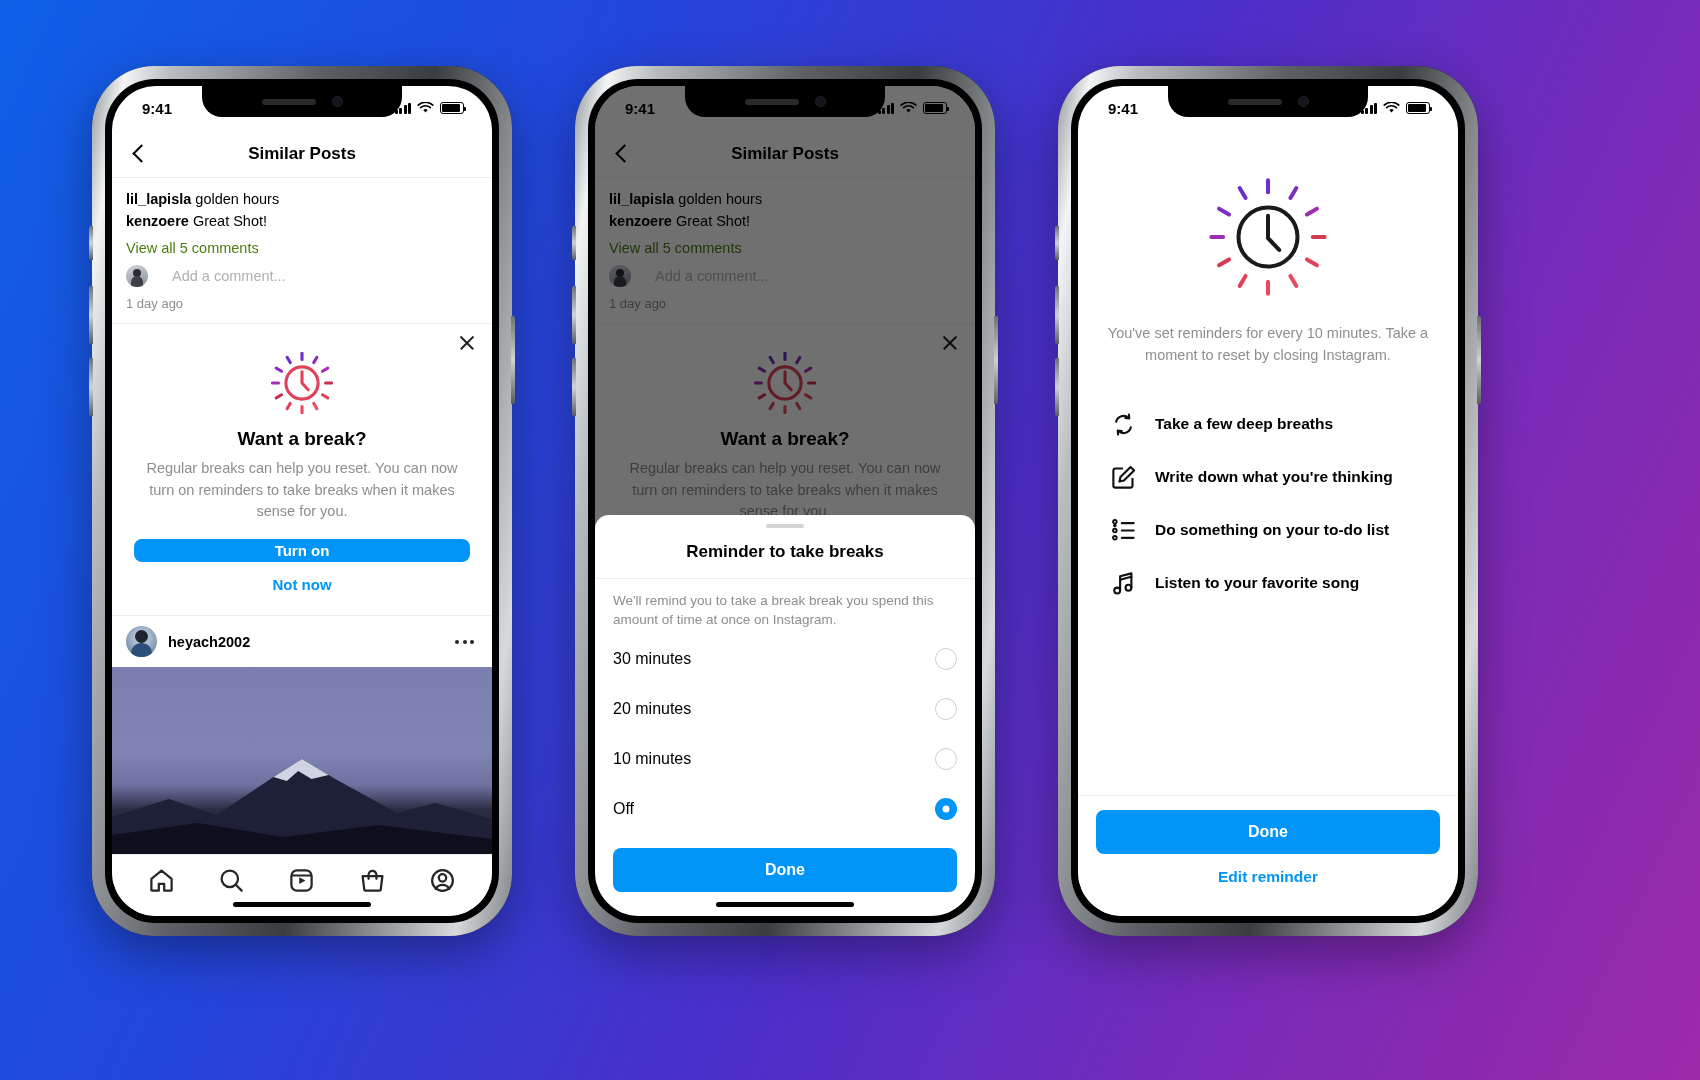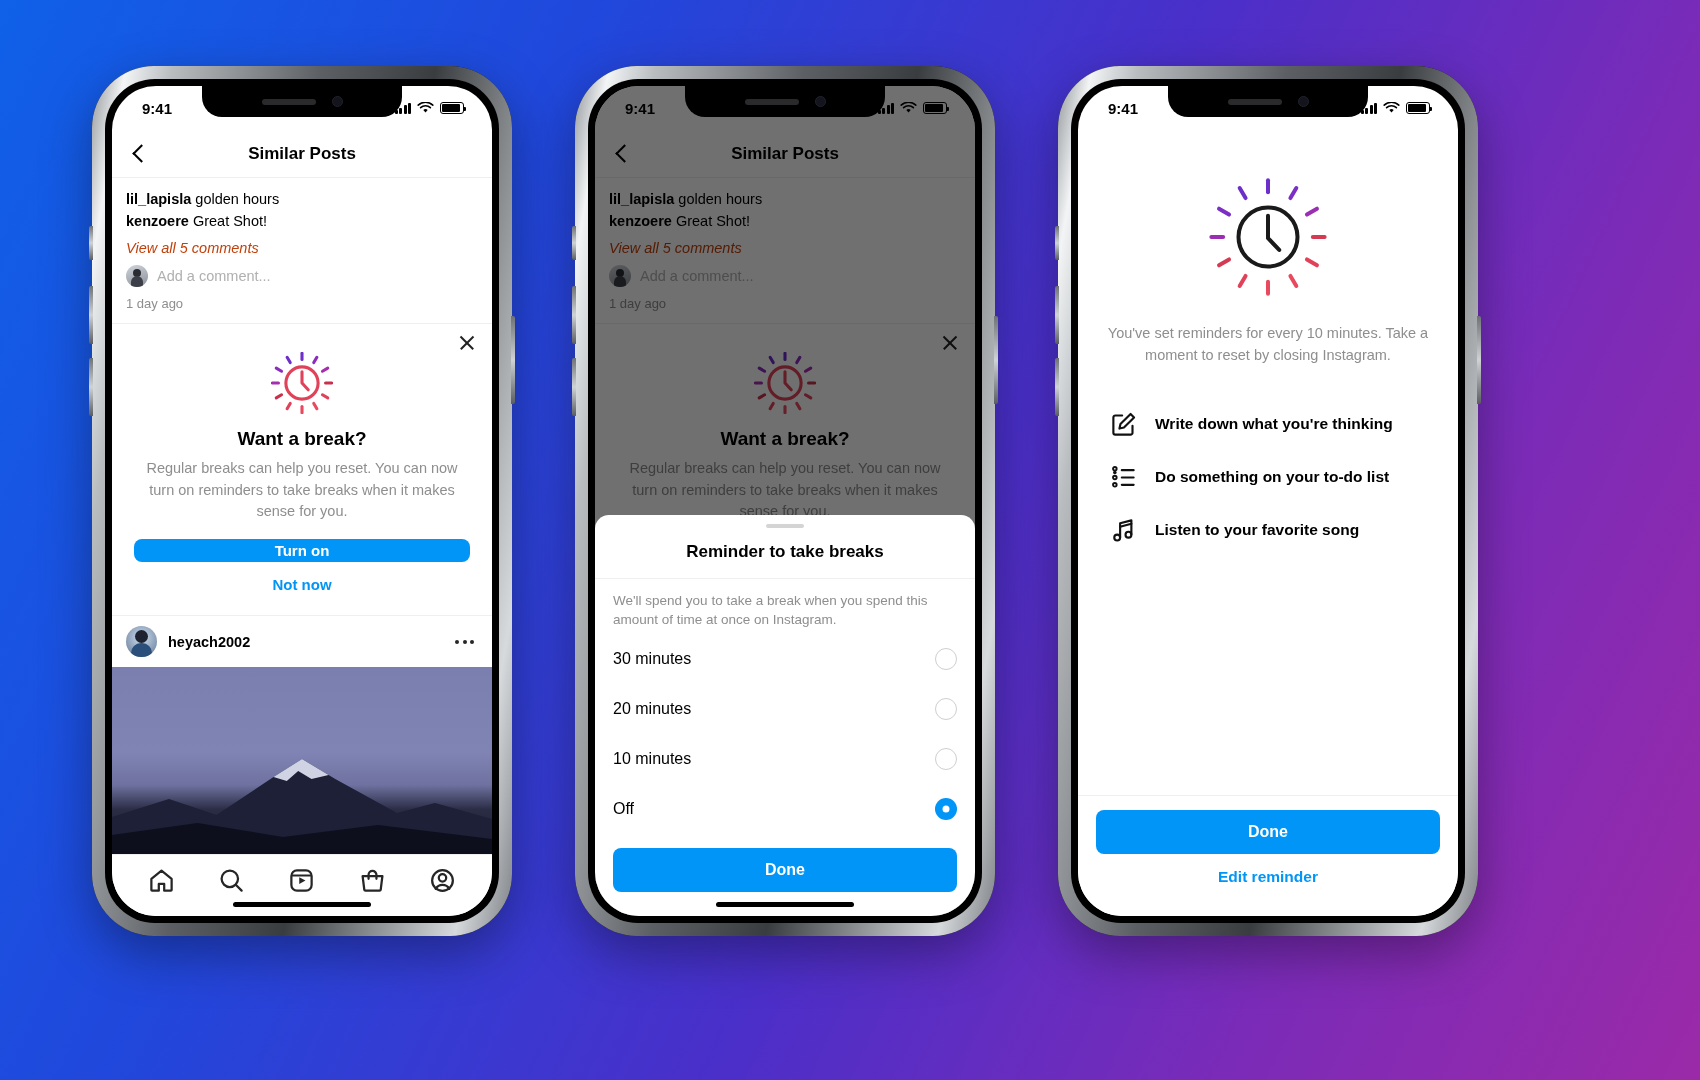--- a/index.html
+++ b/index.html
@@ -101,22 +101,22 @@
     width: 11px; height: 11px; border-left: 2.2px solid #000; border-bottom: 2.2px solid #000;
     transform: rotate(45deg);
   }
   .ig-title { position: absolute; left: 0; right: 0; text-align: center;
               font-size: 17px; font-weight: bold; color: #000; pointer-events:none;}
 
   
   .caption-block { padding: 10px 14px 12px; border-bottom: 1px solid #efefef; }
   .cap-line { font-size: 14.5px; color: #000; line-height: 1.55; }
   .cap-line b { font-weight: bold; }
-  .view-all { font-size: 14.5px; color: #c2410c; margin-top: 7px; font-style: italic; }
-  .add-row { display:flex; align-items:center; gap:9px; margin-top: 9px;}
+  .view-all { font-size: 14.5px; color: #4d7c0f; margin-top: 7px; }
+  .add-row { display:flex; align-items:center; gap:24px; margin-top: 9px;}
   .avatar-sm { width: 22px; height: 22px; border-radius: 50%; overflow:hidden;
                background: linear-gradient(160deg,#cfd4dc,#8a8f99); flex: none; position:relative;}
   .avatar-sm::after{content:"";position:absolute;left:5px;top:11px;width:12px;height:12px;
                border-radius:50% 50% 0 0;background:#3c3f47;}
   .avatar-sm::before{content:"";position:absolute;left:7px;top:4px;width:8px;height:8px;
                border-radius:50%;background:#2a2c32;}
   .add-ph { font-size: 14.5px; color: #b0b0b0; }
   .timeago { font-size: 13px; color: #8e8e8e; margin-top: 9px; }
 
   
@@ -448,21 +448,21 @@
         </div>
         <div class="break-title">Want a break?</div>
         <div class="break-body">Regular breaks can help you reset. You can now turn on reminders to take breaks when it makes sense for you.</div>
       </div>
 
       <div class="dim"></div>
 
       <div class="sheet">
         <div class="grabber"></div>
         <div class="sheet-title">Reminder to take breaks</div>
-        <div class="sheet-sub">We'll spend you to take a break when you spend this amount of time at once on Instagram.</div>
+        <div class="sheet-sub">We'll remind you to take a break break you spend this amount of time at once on Instagram.</div>
 
         <div class="opt-row">
           <div class="opt-label">30 minutes</div>
           <div class="radio"></div>
         </div>
         <div class="opt-row">
           <div class="opt-label">20 minutes</div>
           <div class="radio"></div>
         </div>
         <div class="opt-row">
@@ -532,20 +532,29 @@
               <line x1="8.5" y1="26" x2="17" y2="31" stroke="#7b2fc4"></line>
               <line x1="26" y1="8.5" x2="31" y2="17" stroke="#6d2fc9"></line>
             </g>
             <circle cx="50" cy="50" r="25" fill="none" stroke="#1a1a1a" stroke-width="3.4"></circle>
             <path d="M50 32 L50 51 L59.5 61" fill="none" stroke="#1a1a1a" stroke-width="3.4" stroke-linecap="round" stroke-linejoin="round"></path>
           </svg>
         </div>
         <div class="p3-sub">You've set reminders for every 10 minutes. Take a moment to reset by closing Instagram.</div>
 
         <div class="p3-list">
+          <div class="p3-item">
+            <svg width="27" height="27" viewBox="0 0 24 24">
+              <path d="M5.5 9.5 A6.6 6.6 0 0 1 16.5 6.2" fill="none" stroke="#111" stroke-width="1.9" stroke-linecap="round"></path>
+              <path d="M18.5 14.5 A6.6 6.6 0 0 1 7.5 17.8" fill="none" stroke="#111" stroke-width="1.9" stroke-linecap="round"></path>
+              <path d="M16.8 3.1 L17.1 6.6 L13.6 6.2" fill="none" stroke="#111" stroke-width="1.9" stroke-linecap="round" stroke-linejoin="round"></path>
+              <path d="M7.2 20.9 L6.9 17.4 L10.4 17.8" fill="none" stroke="#111" stroke-width="1.9" stroke-linecap="round" stroke-linejoin="round"></path>
+            </svg>
+            <span class="lbl">Take a few deep breaths</span>
+          </div>
 
           <div class="p3-item">
             <svg width="27" height="27" viewBox="0 0 24 24">
               <path d="M20 13.2 L20 19.3 A1.7 1.7 0 0 1 18.3 21 L4.7 21 A1.7 1.7 0 0 1 3 19.3 L3 5.7 A1.7 1.7 0 0 1 4.7 4 L10.8 4" fill="none" stroke="#111" stroke-width="1.9" stroke-linecap="round" stroke-linejoin="round"></path>
               <path d="M18.3 2.6 L21.4 5.7 L12.4 14.7 L8.4 15.6 L9.3 11.6 Z" fill="none" stroke="#111" stroke-width="1.9" stroke-linejoin="round"></path>
             </svg>
             <span class="lbl">Write down what you're thinking</span>
           </div>
 
           <div class="p3-item">

